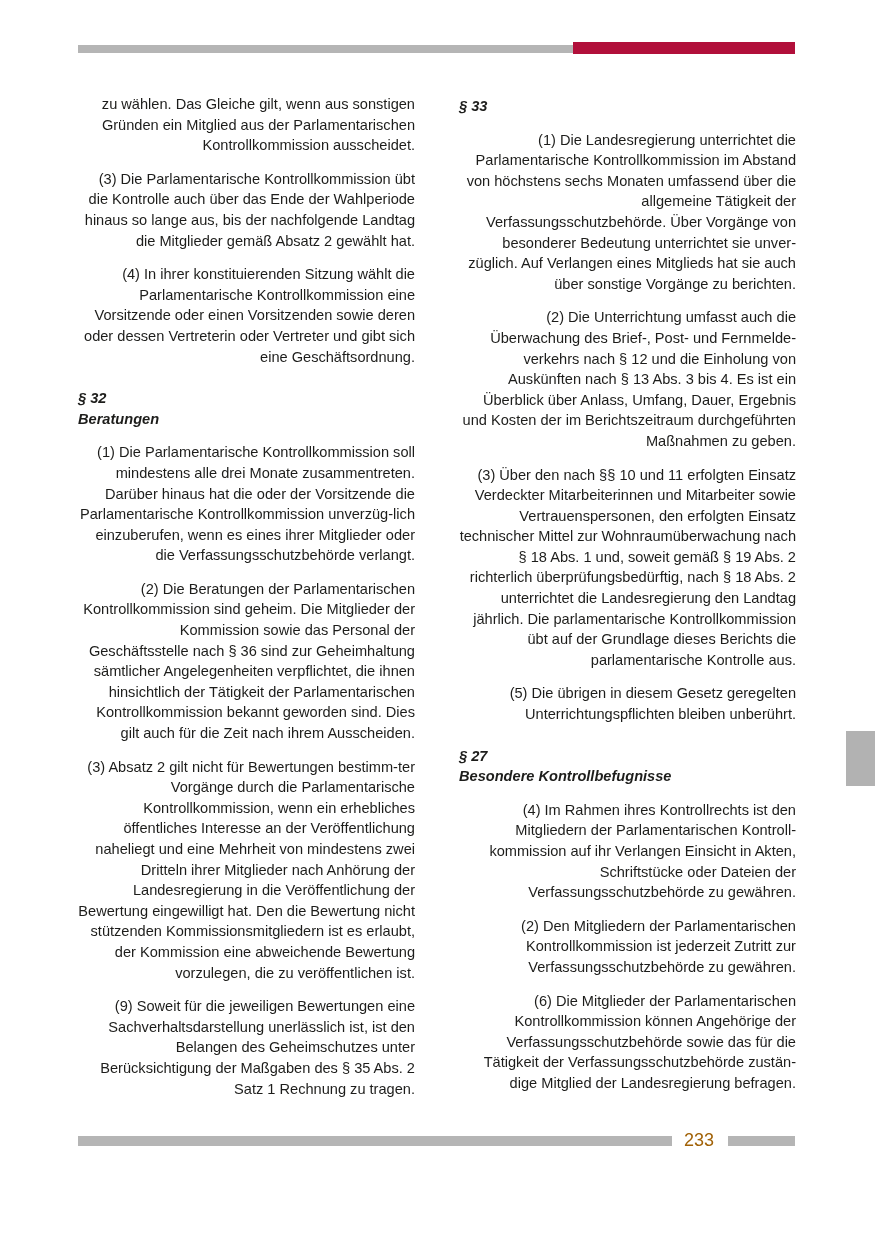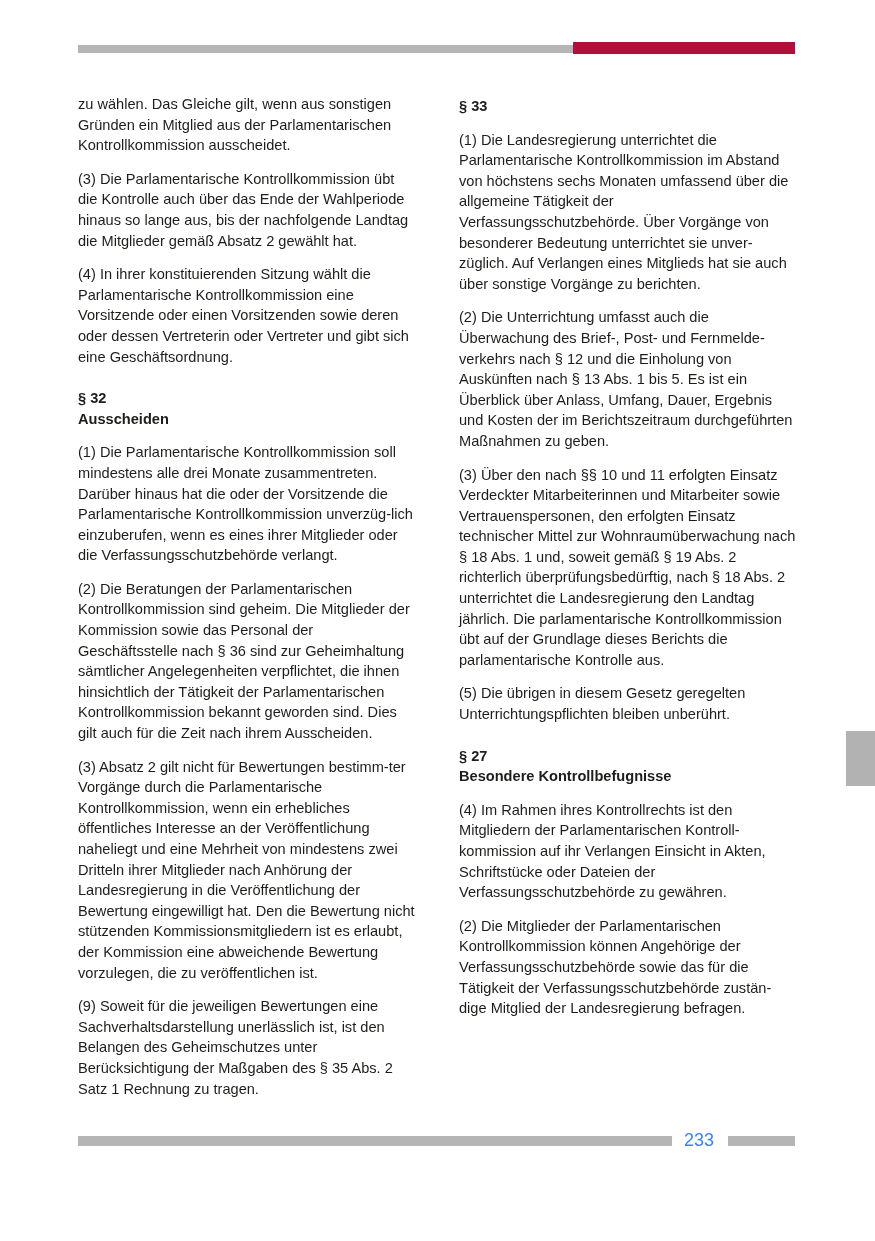--- a/index.html
+++ b/index.html
@@ -24,38 +24,39 @@
   .columns {
     position: absolute; left: 78px; top: 94px;
     width: 718px;
     display: flex; gap: 44px;
   }
   .col { width: 337px; }
   .para {
     margin: 0 0 13px 0;
     font-size: 14.6px;
     line-height: 20.6px;
-    text-align: left;
+    text-align: right;
   }
   .heading {
     font-weight: bold;
     font-size: 14.6px;
     line-height: 20.6px;
     margin: 21px 0 13px 0;
+    font-style: italic;
   }
   .col > .heading:first-child { margin-top: 2px; }
   
   .footer-bar-left {
     position: absolute; left: 78px; top: 1136px;
     width: 594px; height: 10px; background: #b5b5b5;
   }
   .page-number {
     position: absolute; left: 670px; top: 1129px;
     width: 58px; text-align: center;
-    font-size: 18px; line-height: 22px; color: #3b82f6;
+    font-size: 18px; line-height: 22px; color: #a16207;
   }
   .footer-bar-right {
     position: absolute; left: 728px; top: 1136px;
     width: 67px; height: 10px; background: #b5b5b5;
   }
   
   .edge-tab {
     position: absolute; left: 846px; top: 731px;
     width: 29px; height: 55px; background: #b2b2b2;
   }
@@ -68,41 +69,42 @@
   <div class="top-bar-gray" style="background: rgb(181, 181, 181);"></div>
   <div class="top-bar-red" style="background: rgb(177, 15, 58);"></div>
 
   <div class="columns">
     <div class="col" id="col-left">
         <p class="para">zu wählen. Das Gleiche gilt, wenn aus sonstigen Gründen ein Mitglied aus der Parlamentarischen Kontrollkommission ausscheidet.</p>
         <p class="para">(3) Die Parlamentarische Kontrollkommission übt die Kontrolle auch über das Ende der Wahlperiode hinaus so lange aus, bis der nachfolgende Landtag die Mitglieder gemäß Absatz 2 gewählt hat.</p>
         <p class="para">(4) In ihrer konstituierenden Sitzung wählt die Parlamentarische Kontrollkommission eine Vorsitzende oder einen Vorsitzenden sowie deren oder dessen Vertreterin oder Vertreter und gibt sich eine Geschäftsordnung.</p>
         <div class="heading">
           <div>§ 32</div>
-          <div>Ausscheiden</div>
+          <div>Beratungen</div>
         </div>
         <p class="para">(1) Die Parlamentarische Kontrollkommission soll mindestens alle drei Monate zusammentreten. Darüber hinaus hat die oder der Vorsitzende die Parlamentarische Kontrollkommission unverzüg-lich einzuberufen, wenn es eines ihrer Mitglieder oder die Verfassungsschutzbehörde verlangt.</p>
         <p class="para">(2) Die Beratungen der Parlamentarischen Kontrollkommission sind geheim. Die Mitglieder der Kommission sowie das Personal der Geschäftsstelle nach § 36 sind zur Geheimhaltung sämtlicher Angelegenheiten verpflichtet, die ihnen hinsichtlich der Tätigkeit der Parlamentarischen Kontrollkommission bekannt geworden sind. Dies gilt auch für die Zeit nach ihrem Ausscheiden.</p>
         <p class="para">(3) Absatz 2 gilt nicht für Bewertungen bestimm-ter Vorgänge durch die Parlamentarische Kontrollkommission, wenn ein erhebliches öffentliches Interesse an der Veröffentlichung naheliegt und eine Mehrheit von mindestens zwei Dritteln ihrer Mitglieder nach Anhörung der Landesregierung in die Veröffentlichung der Bewertung eingewilligt hat. Den die Bewertung nicht stützenden Kommissionsmitgliedern ist es erlaubt, der Kommission eine abweichende Bewertung vorzulegen, die zu veröffentlichen ist.</p>
         <p class="para">(9) Soweit für die jeweiligen Bewertungen eine Sachverhaltsdarstellung unerlässlich ist, ist den Belangen des Geheimschutzes unter Berücksichtigung der Maßgaben des § 35 Abs. 2 Satz 1 Rechnung zu tragen.</p>
       </div>
     <div class="col" id="col-right">
         <div class="heading">
           <div>§ 33</div>
         </div>
         <p class="para">(1) Die Landesregierung unterrichtet die Parlamentarische Kontrollkommission im Abstand von höchstens sechs Monaten umfassend über die allgemeine Tätigkeit der Verfassungsschutzbehörde. Über Vorgänge von besonderer Bedeutung unterrichtet sie unver-züglich. Auf Verlangen eines Mitglieds hat sie auch über sonstige Vorgänge zu berichten.</p>
-        <p class="para">(2) Die Unterrichtung umfasst auch die Überwachung des Brief-, Post- und Fernmelde-verkehrs nach § 12 und die Einholung von Auskünften nach § 13 Abs. 1 bis 5. Es ist ein Überblick über Anlass, Umfang, Dauer, Ergebnis und Kosten der im Berichtszeitraum durchgeführten Maßnahmen zu geben.</p>
+        <p class="para">(2) Die Unterrichtung umfasst auch die Überwachung des Brief-, Post- und Fernmelde-verkehrs nach § 12 und die Einholung von Auskünften nach § 13 Abs. 3 bis 4. Es ist ein Überblick über Anlass, Umfang, Dauer, Ergebnis und Kosten der im Berichtszeitraum durchgeführten Maßnahmen zu geben.</p>
         <p class="para">(3) Über den nach §§ 10 und 11 erfolgten Einsatz Verdeckter Mitarbeiterinnen und Mitarbeiter sowie Vertrauenspersonen, den erfolgten Einsatz technischer Mittel zur Wohnraumüberwachung nach § 18 Abs. 1 und, soweit gemäß § 19 Abs. 2 richterlich überprüfungsbedürftig, nach § 18 Abs. 2 unterrichtet die Landesregierung den Landtag jährlich. Die parlamentarische Kontrollkommission übt auf der Grundlage dieses Berichts die parlamentarische Kontrolle aus.</p>
         <p class="para">(5) Die übrigen in diesem Gesetz geregelten Unterrichtungspflichten bleiben unberührt.</p>
         <div class="heading">
           <div>§ 27</div>
           <div>Besondere Kontrollbefugnisse</div>
         </div>
         <p class="para">(4) Im Rahmen ihres Kontrollrechts ist den Mitgliedern der Parlamentarischen Kontroll-kommission auf ihr Verlangen Einsicht in Akten, Schriftstücke oder Dateien der Verfassungsschutzbehörde zu gewähren.</p>
-        <p class="para">(2) Die Mitglieder der Parlamentarischen Kontrollkommission können Angehörige der Verfassungsschutzbehörde sowie das für die Tätigkeit der Verfassungsschutzbehörde zustän-dige Mitglied der Landesregierung befragen.</p>
+        <p class="para">(2) Den Mitgliedern der Parlamentarischen Kontrollkommission ist jederzeit Zutritt zur Verfassungsschutzbehörde zu gewähren.</p>
+        <p class="para">(6) Die Mitglieder der Parlamentarischen Kontrollkommission können Angehörige der Verfassungsschutzbehörde sowie das für die Tätigkeit der Verfassungsschutzbehörde zustän-dige Mitglied der Landesregierung befragen.</p>
       </div>
   </div>
 
   <div class="footer-bar-left" style="background: rgb(181, 181, 181);"></div>
   <div class="page-number">233</div>
   <div class="footer-bar-right" style="background: rgb(181, 181, 181);"></div>
 
   <div class="edge-tab"></div>
 
 </div>

